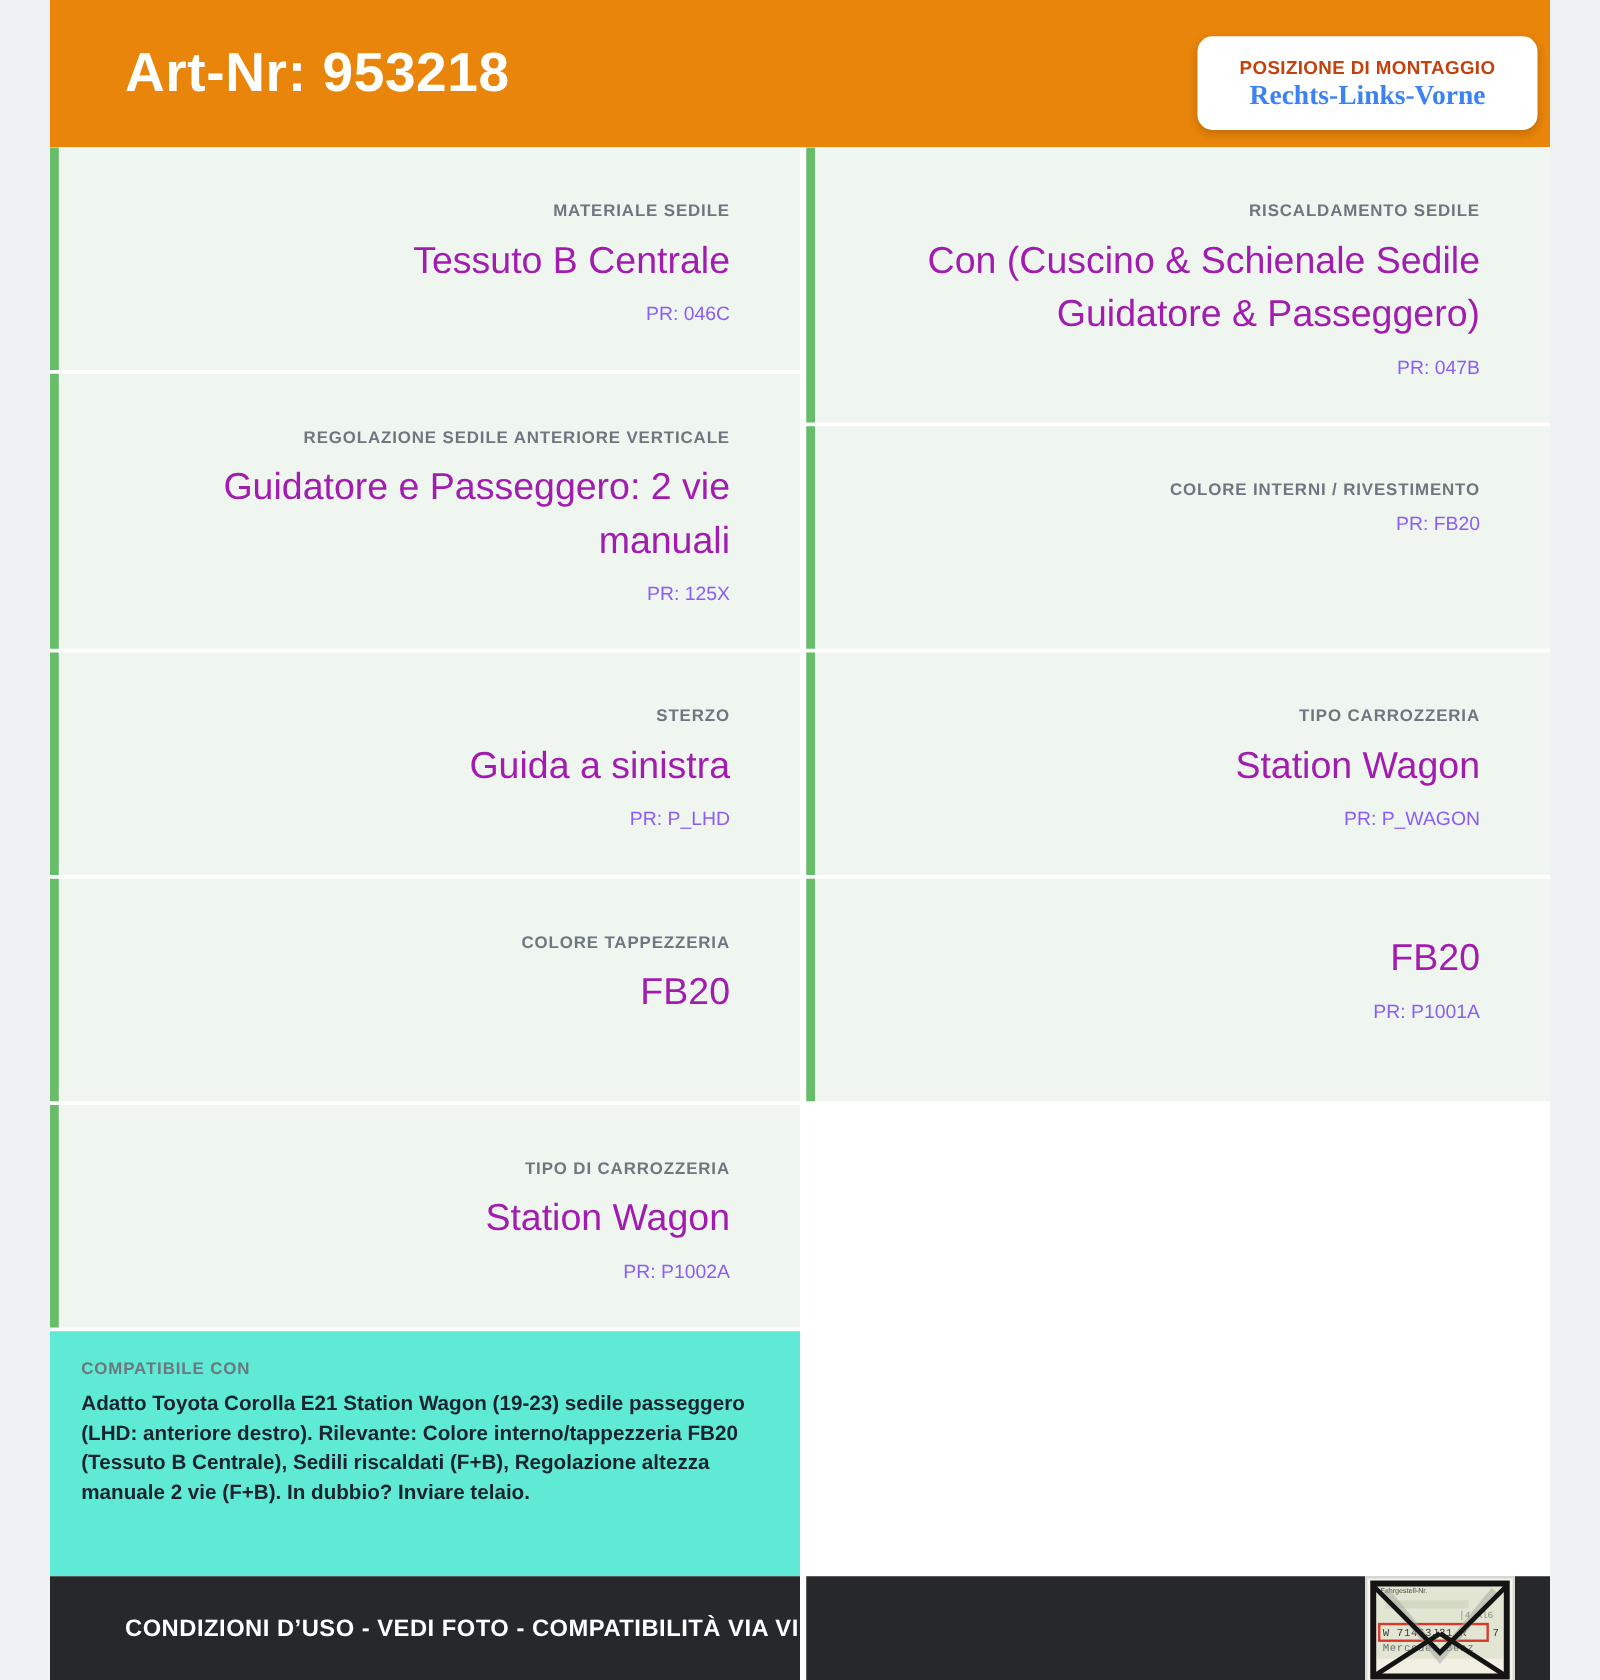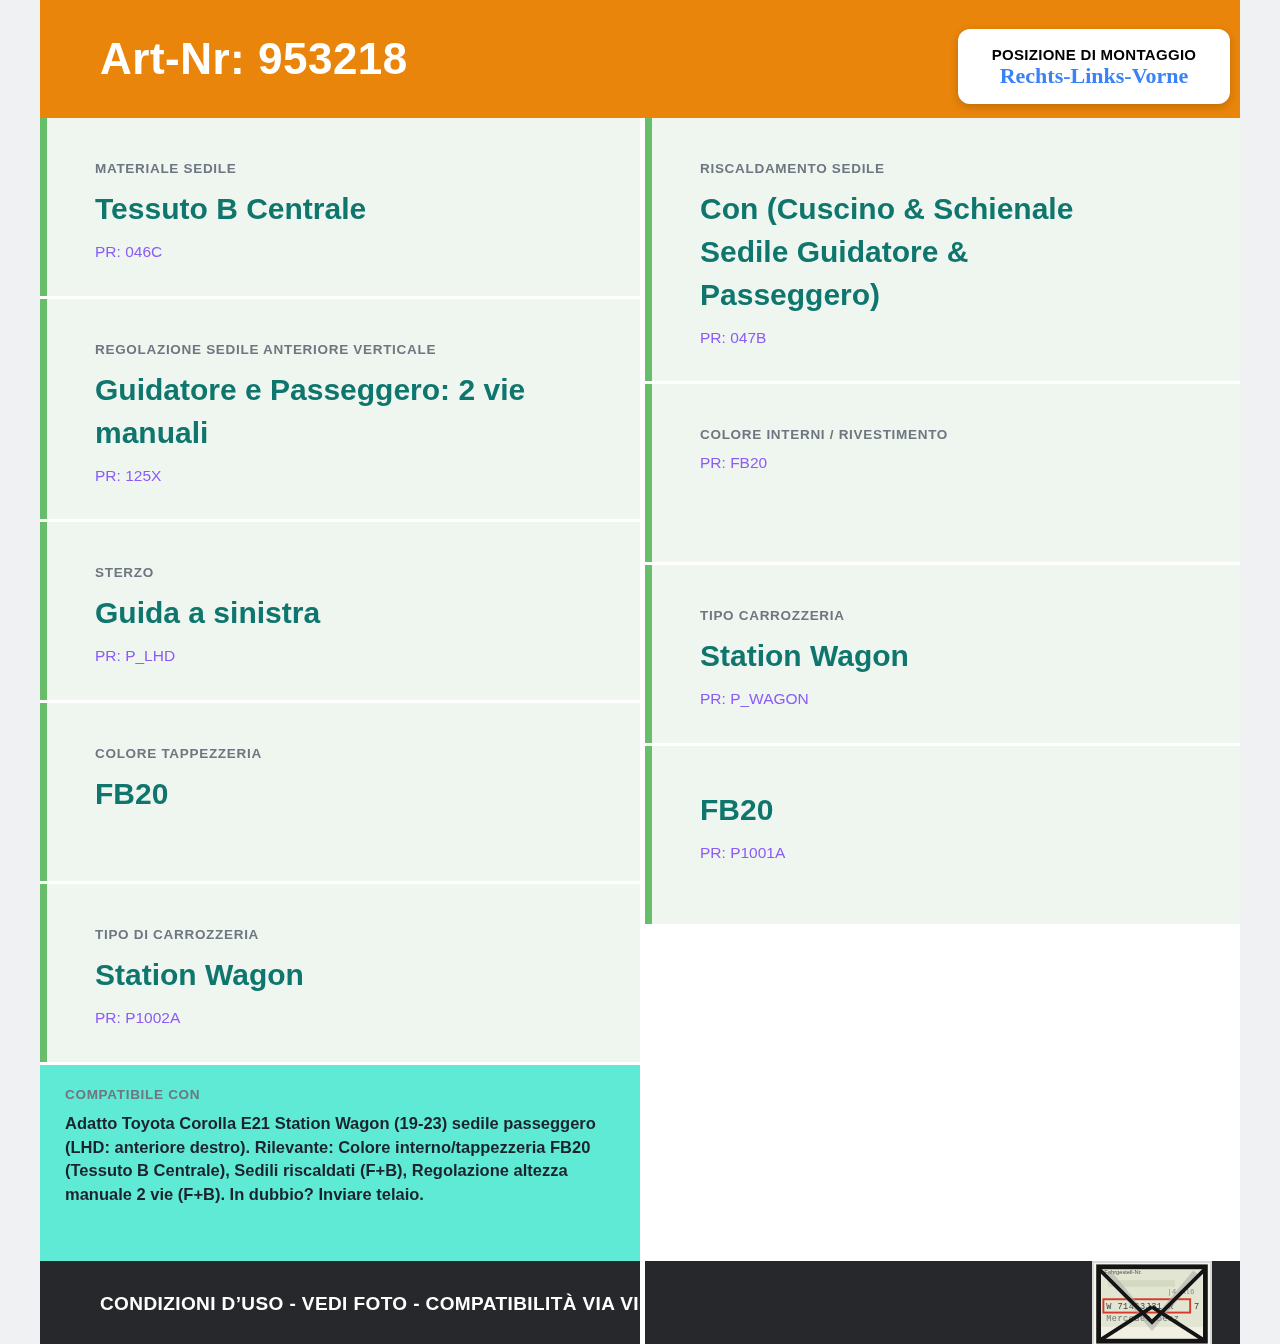--- a/index.html
+++ b/index.html
@@ -41,21 +41,21 @@
     width:272px;
     box-sizing:border-box;
     background:#ffffff;
     border-radius:12px;
     padding:17px 14px 15px;
     text-align:center;
     box-shadow:0 3px 8px rgba(0,0,0,.18);
     margin-top:14px;
   }
   .mount-label{
-    color:#000000;
+    color:#c2410c;
     font-size:15px;
     font-weight:700;
     letter-spacing:.3px;
     white-space:nowrap;
   }
   .mount-value{
     color:#3b82f6;
     font-size:22px;
     font-weight:700;
     font-family:Liberation Serif, serif;
@@ -74,36 +74,37 @@
     background:#ffffff;
   }
   .cards{
     display:flex;
     flex-direction:column;
     gap:3px;
   }
   .spec-card{
     background:#eff6f0;
     border-left:7px solid #67bd69;
-    padding:42px 84px 34px 48px;
+    padding:42px 56px 34px 48px;
     min-height:178px;
     box-sizing:border-box;
+    text-align:right;
   }
   .spec-label{
     color:#6e7680;
     font-size:13.5px;
     font-weight:700;
     letter-spacing:.7px;
     line-height:17px;
     margin-bottom:10px;
   }
   .spec-value{
-    color:#0f766e;
+    color:#a21caf;
     font-size:30px;
-    font-weight:700;
+    font-weight:400;
     line-height:43px;
     margin-bottom:12px;
   }
   .spec-pr{
     color:#8b5cf6;
     font-size:15.5px;
     line-height:19px;
   }
   
   .compat-card{

